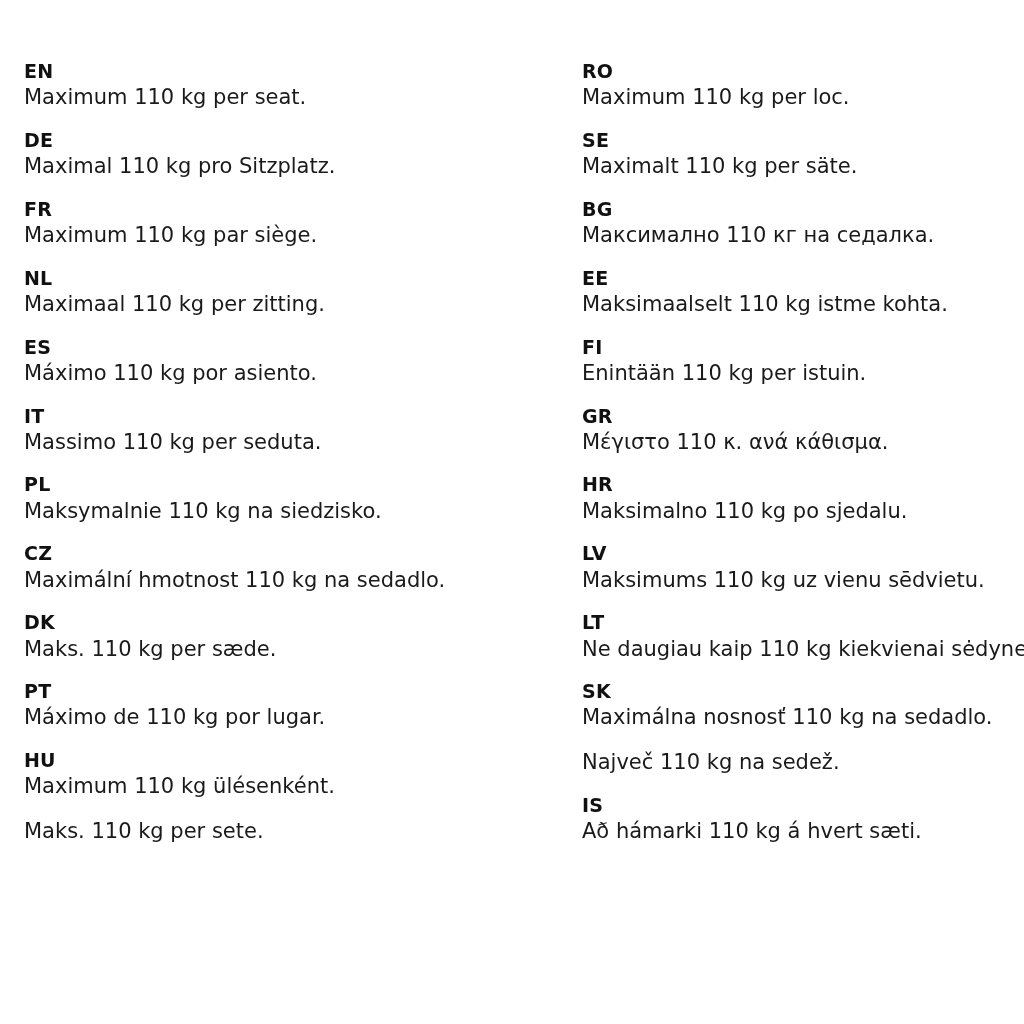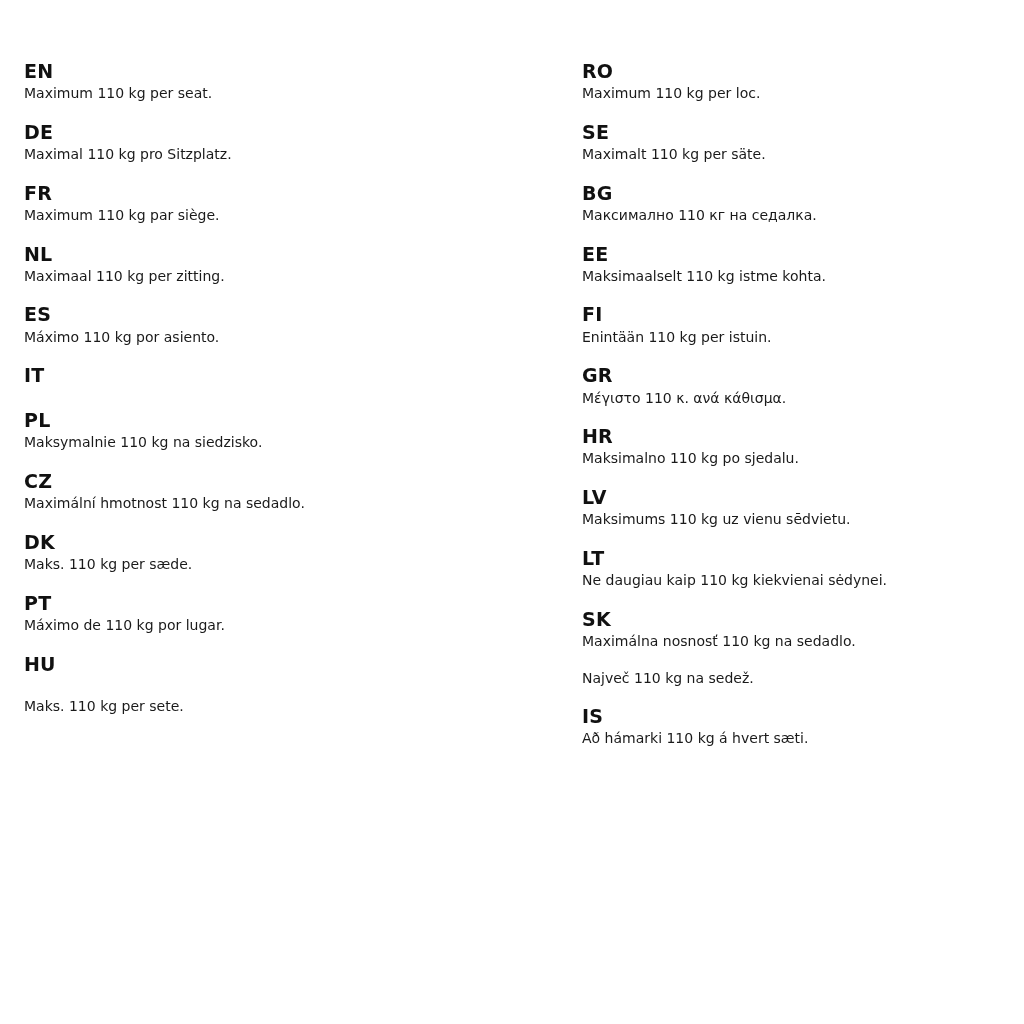--- a/index.html
+++ b/index.html
@@ -45,21 +45,21 @@
   }
   .lang-code {
     font-size: 19px;
     font-weight: bold;
     line-height: 1.12;
     letter-spacing: 0.2px;
     color: #111111;
     margin: 0 0 3px 0;
   }
   .lang-text {
-    font-size: 14px;
+    font-size: 21px;
     font-weight: 400;
     line-height: 1.15;
     color: #1a1a1a;
     margin: 0;
     white-space: nowrap;
   }
 </style>
 </head>
 <body>
 
@@ -81,39 +81,41 @@
     <div class="entry">
       <div class="lang-code">NL</div>
       <div class="lang-text">Maximaal 110 kg per zitting.</div>
     </div>
     <div class="entry">
       <div class="lang-code">ES</div>
       <div class="lang-text">Máximo 110 kg por asiento.</div>
     </div>
     <div class="entry">
       <div class="lang-code">IT</div>
+      <div class="lang-text">Massimo 110 kg per seduta.</div>
     </div>
     <div class="entry">
       <div class="lang-code">PL</div>
       <div class="lang-text">Maksymalnie 110 kg na siedzisko.</div>
     </div>
     <div class="entry">
       <div class="lang-code">CZ</div>
       <div class="lang-text">Maximální hmotnost 110 kg na sedadlo.</div>
     </div>
     <div class="entry">
       <div class="lang-code">DK</div>
       <div class="lang-text">Maks. 110 kg per sæde.</div>
     </div>
     <div class="entry">
       <div class="lang-code">PT</div>
       <div class="lang-text">Máximo de 110 kg por lugar.</div>
     </div>
     <div class="entry">
       <div class="lang-code">HU</div>
+      <div class="lang-text">Maximum 110 kg ülésenként.</div>
     </div>
     <div class="entry">
       <div class="lang-text">Maks. 110 kg per sete.</div>
     </div>
   </div>
 
   <div class="column right">
     <div class="entry">
       <div class="lang-code">RO</div>
       <div class="lang-text">Maximum 110 kg per loc.</div>

